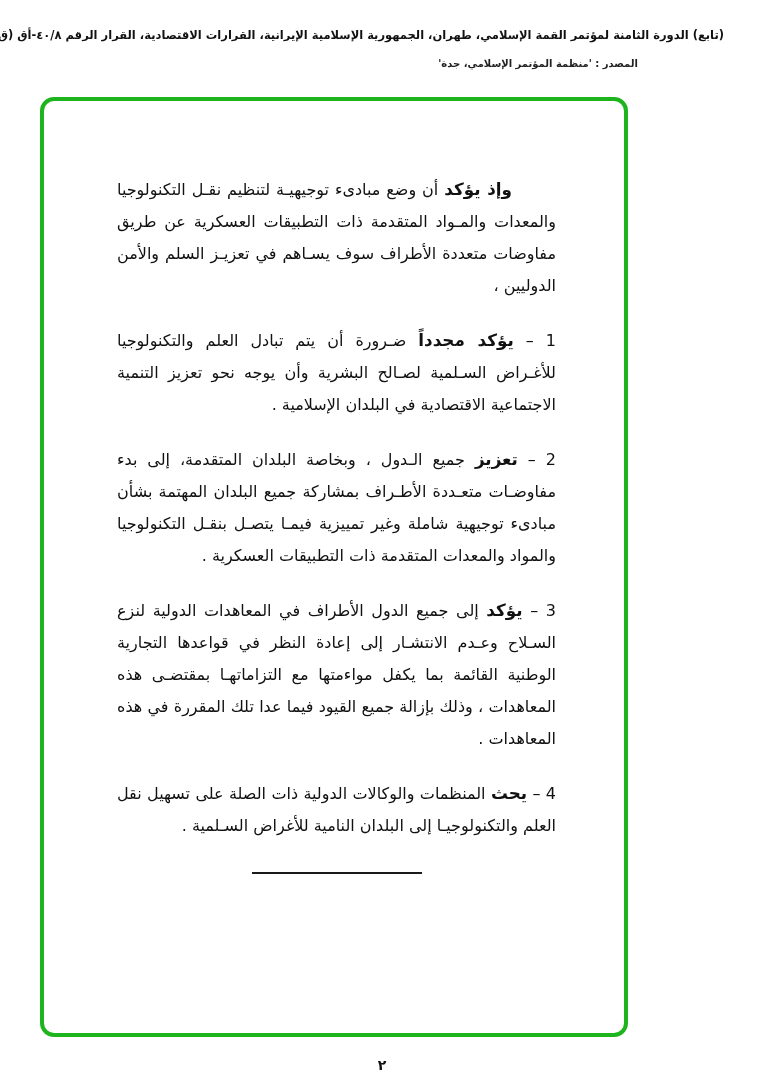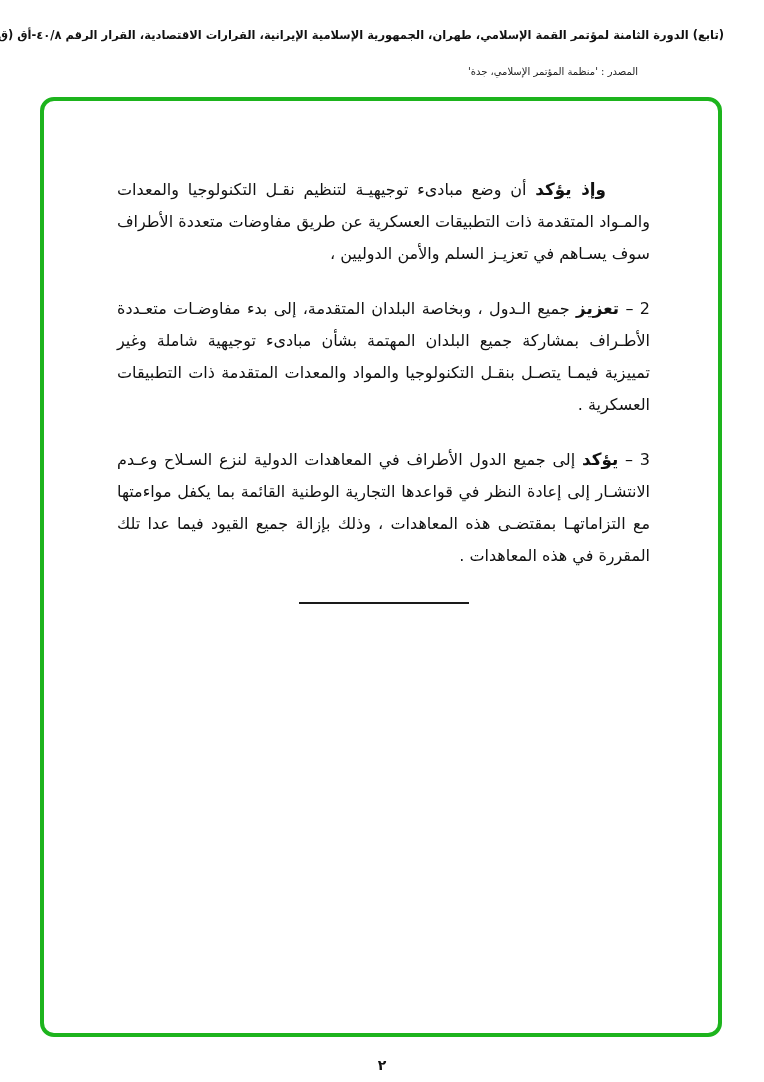--- a/index.html
+++ b/index.html
@@ -25,32 +25,32 @@
     direction: rtl;
     text-align: right;
   }
   .header-line1 {
     font-size: 11.5px;
     font-weight: bold;
     white-space: nowrap;
     letter-spacing: 0;
   }
   .header-line2 {
-    margin-top: 24px;
+    margin-top: 16px;
     padding-right: 86px;
     font-size: 10px;
-    font-weight: normal;
+    font-weight: bold;
     color: #222222;
   }
   
   .frame {
     position: absolute;
     left: 40px;
     top: 97px;
-    width: 682px;
+    width: 588px;
     height: 940px;
     box-sizing: border-box;
     border: 4px solid #1db41d; 
     border-radius: 14px;
     background: #ffffff;
   }
   .content {
     direction: rtl;
     text-align: justify;
     padding: 72px 68px 0 73px;
@@ -103,33 +103,43 @@
   </div>
 
   <div class="frame">
     <div class="content">
 
       <p class="preamble">
         <span class="lead">وإذ يؤكد</span>
         <span>أن وضع مبادىء توجيهيـة لتنظيم نقـل التكنولوجيا والمعدات والمـواد المتقدمة ذات التطبيقات العسكرية عن طريق مفاوضات متعددة الأطراف سوف يسـاهم في تعزيـز السلم والأمن الدوليين ،</span>
       </p>
 
+      <p class="item">
+        <span class="num">1 –</span>
+        <span class="lead">يؤكد مجدداً</span>
+        <span>ضـرورة أن يتم تبادل العلم والتكنولوجيا للأغـراض السـلمية لصـالح البشرية وأن يوجه نحو تعزيز التنمية الاجتماعية الاقتصادية في البلدان الإسلامية .</span>
+      </p>
 
       <p class="item">
         <span class="num">2 –</span>
         <span class="lead">تعزيز</span>
         <span>جميع الـدول ، وبخاصة البلدان المتقدمة، إلى بدء مفاوضـات متعـددة الأطـراف بمشاركة جميع البلدان المهتمة بشأن مبادىء توجيهية شاملة وغير تمييزية فيمـا يتصـل بنقـل التكنولوجيا والمواد والمعدات المتقدمة ذات التطبيقات العسكرية .</span>
       </p>
 
       <p class="item">
         <span class="num">3 –</span>
         <span class="lead">يؤكد</span>
         <span>إلى جميع الدول الأطراف في المعاهدات الدولية لنزع السـلاح وعـدم الانتشـار إلى إعادة النظر في قواعدها التجارية الوطنية القائمة بما يكفل مواءمتها مع التزاماتهـا بمقتضـى هذه المعاهدات ، وذلك بإزالة جميع القيود فيما عدا تلك المقررة في هذه المعاهدات .</span>
       </p>
 
+      <p class="item">
+        <span class="num">4 –</span>
+        <span class="lead">يحث</span>
+        <span>المنظمات والوكالات الدولية ذات الصلة على تسهيل نقل العلم والتكنولوجيـا إلى البلدان النامية للأغراض السـلمية .</span>
+      </p>
 
       <hr class="divider">
 
     </div>
   </div>
 
   <div class="footer">
     <span class="pagenum">٢</span>
   </div>
 

